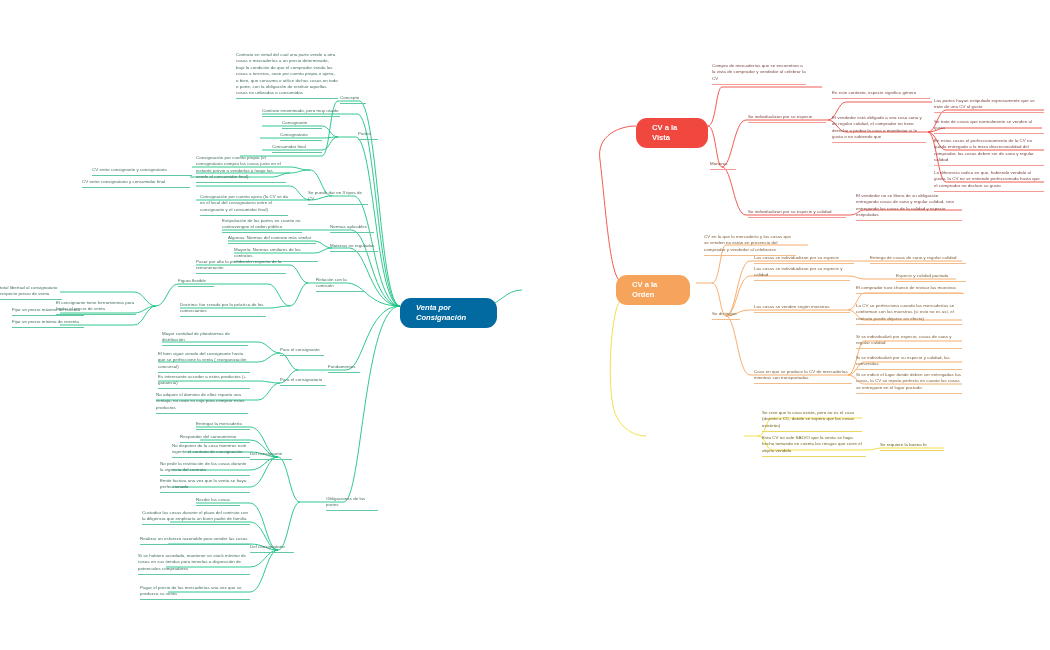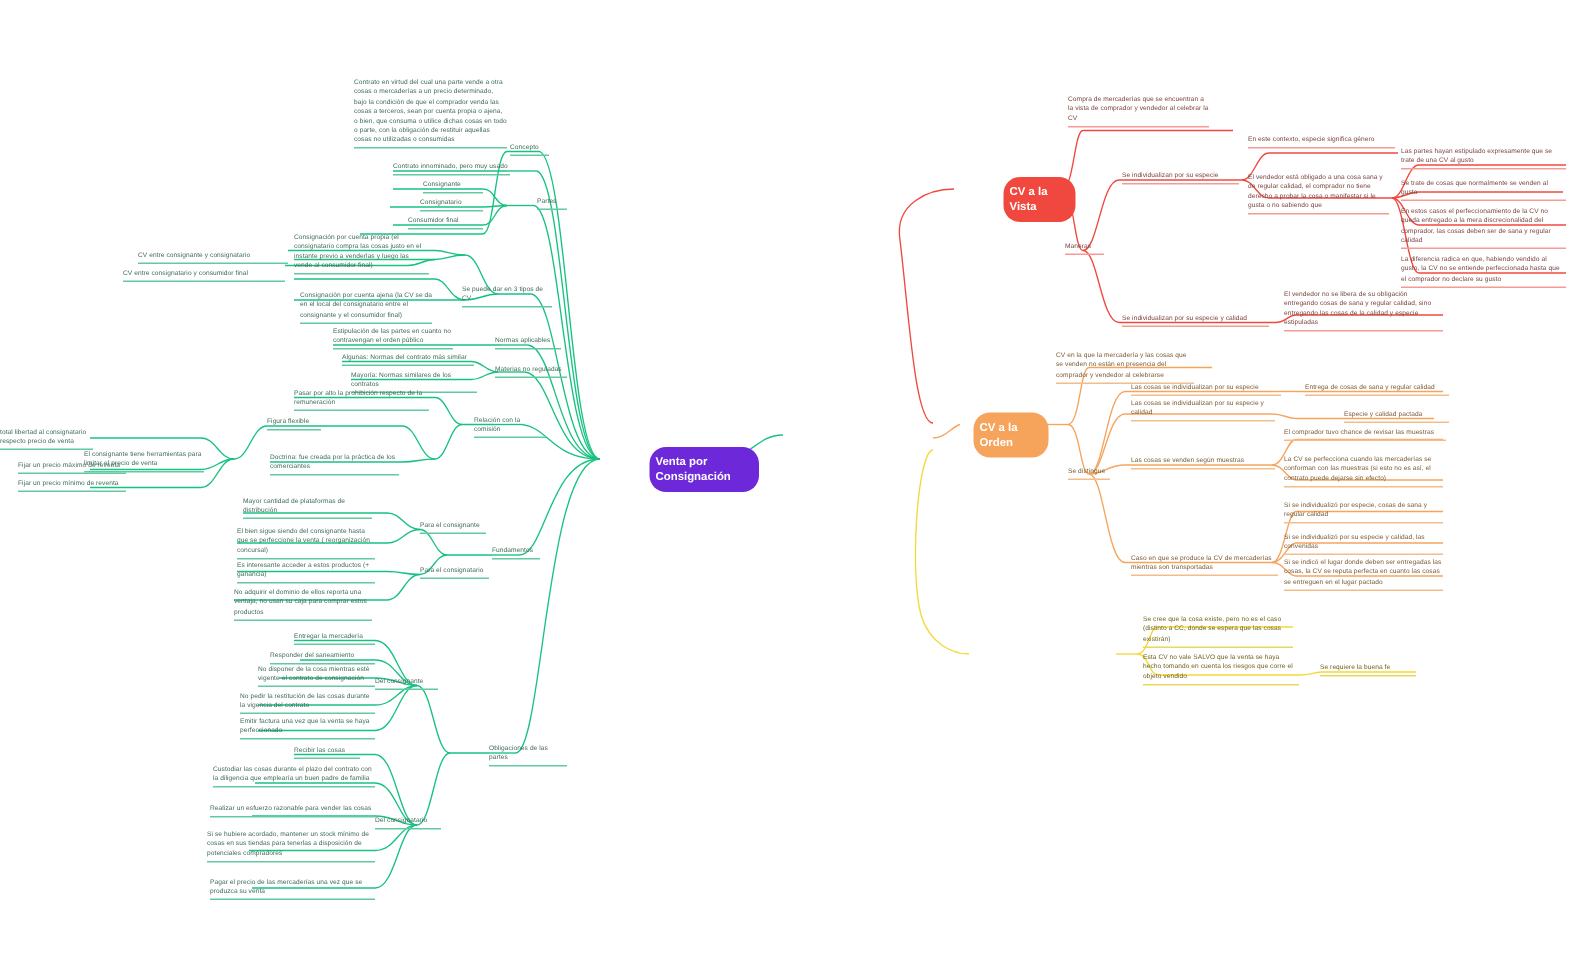--- a/index.html
+++ b/index.html
@@ -11,26 +11,25 @@
 
   
   .root{
     position:absolute;background:#12122b;color:#ffffff;
     border-radius:16px;padding:9px 14px;
     font-size:12.5px;font-weight:bold;line-height:1.35;
     text-align:center;letter-spacing:.2px;
   }
   
   .pill{
-    position:absolute;border-radius:11px;padding:5px 4px;
+    position:absolute;border-radius:11px;padding:5px 16px;
     color:#ffffff;font-size:7.6px;font-weight:bold;line-height:1.3;
     text-align:left;
-    margin-left:33px;
   }
-  .pill.green{background:#6d28d9;}
+  .pill.green{background:#0369a1;font-style:italic;}
   .pill.red{background:#f0483e;}
   .pill.orange{background:#f5a councils;}
   .pill.orange{background:#f6a council;}
   .pill.orange{background:#f6a45c;}
   .pill.yellow{background:#f4d936;color:#3c3205;}
 
   
   .n{
     position:absolute;font-size:4.4px;line-height:1.45;
     color:#4a4a4a;padding:0 0 1.5px 0;letter-spacing:.05px;

